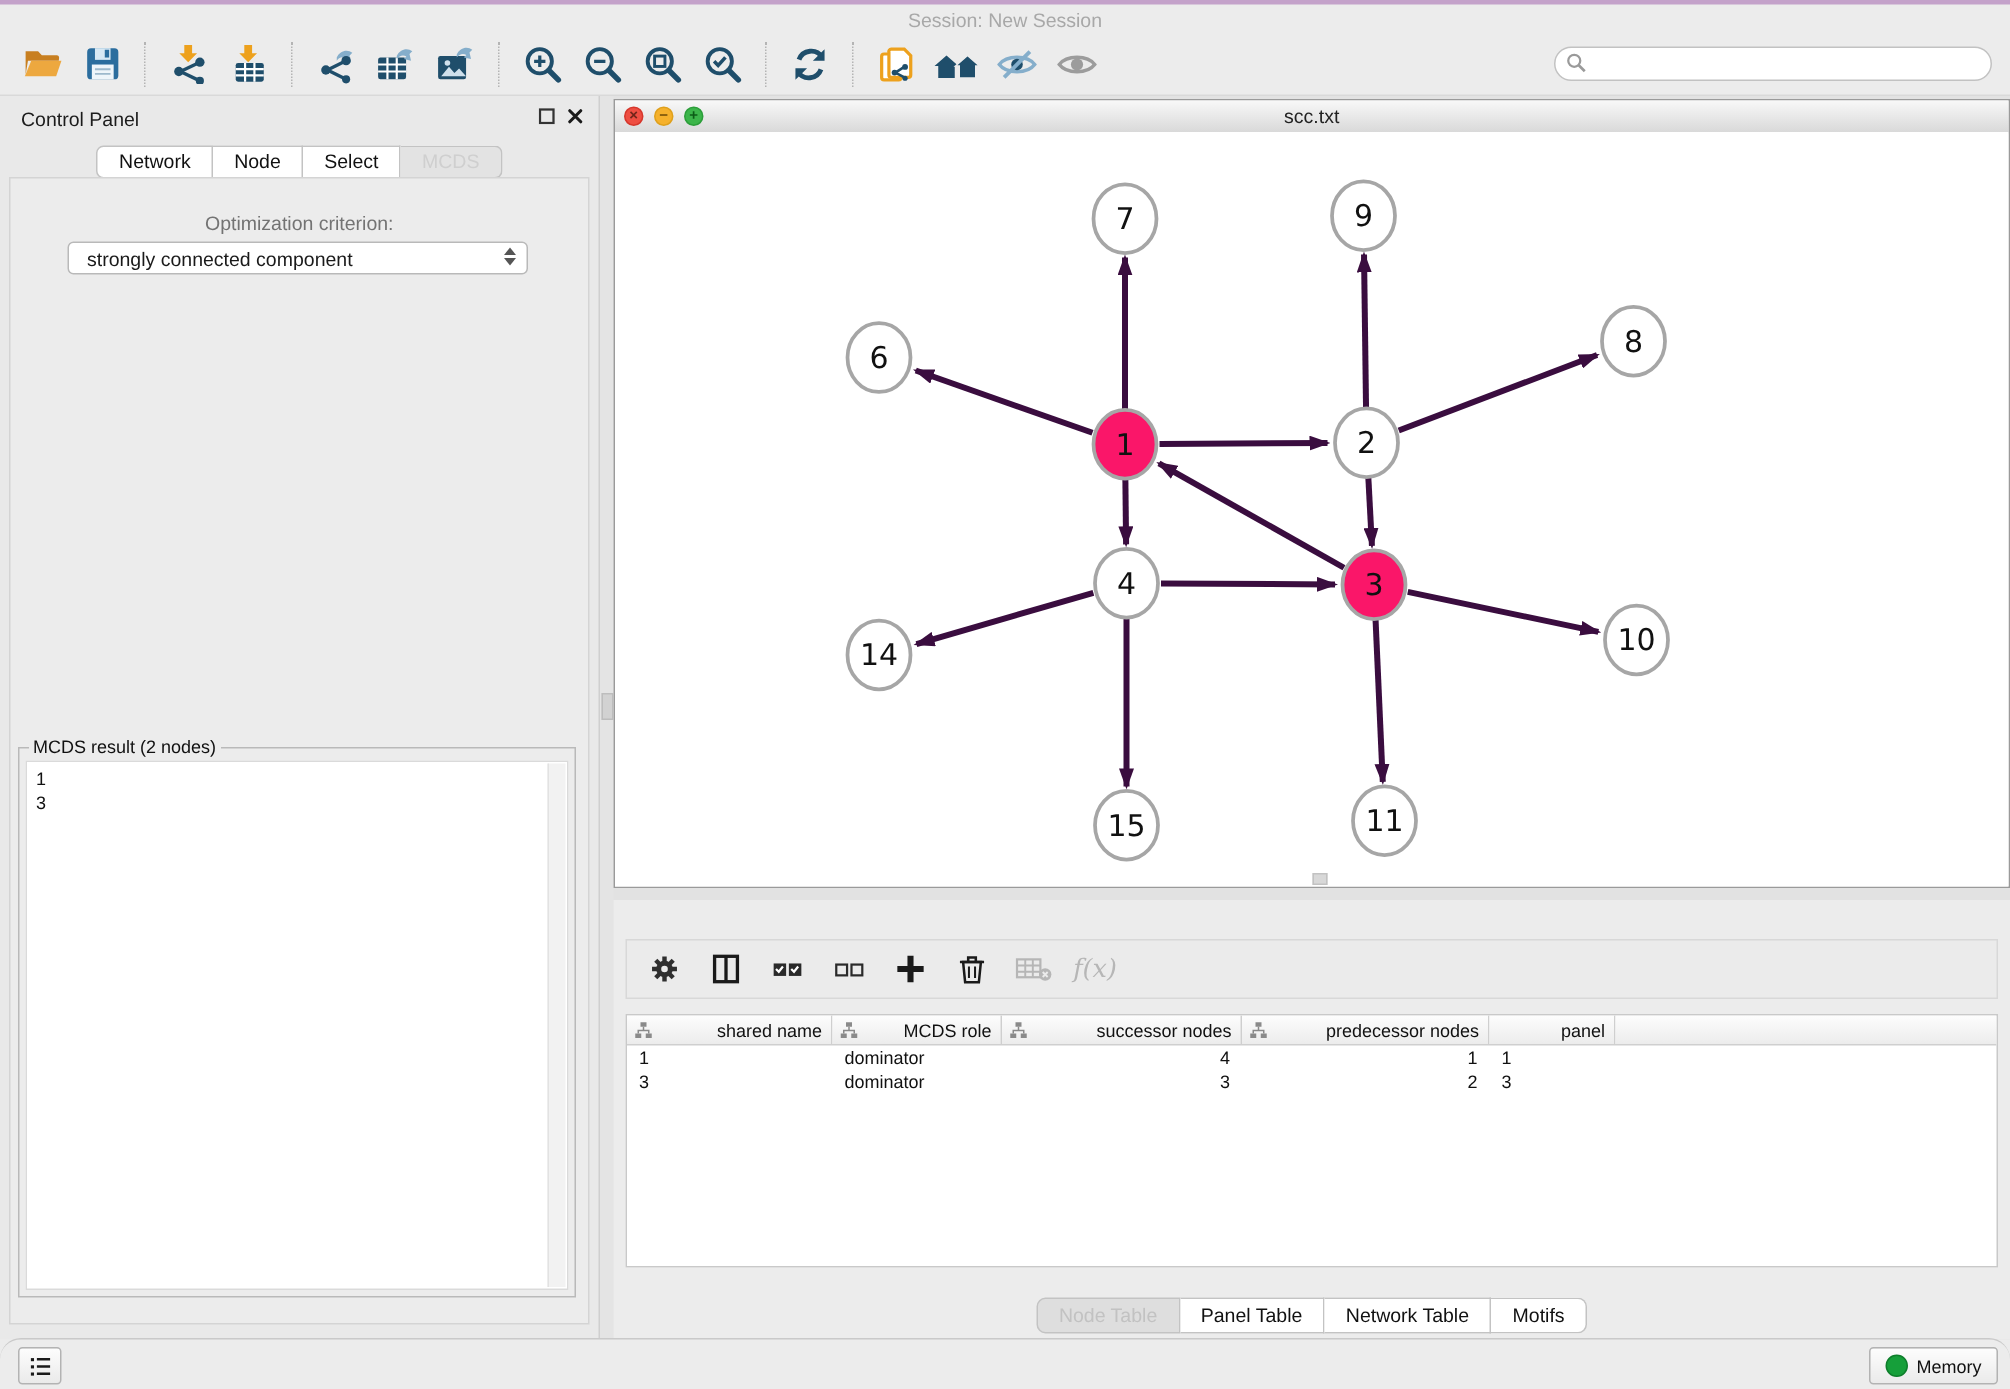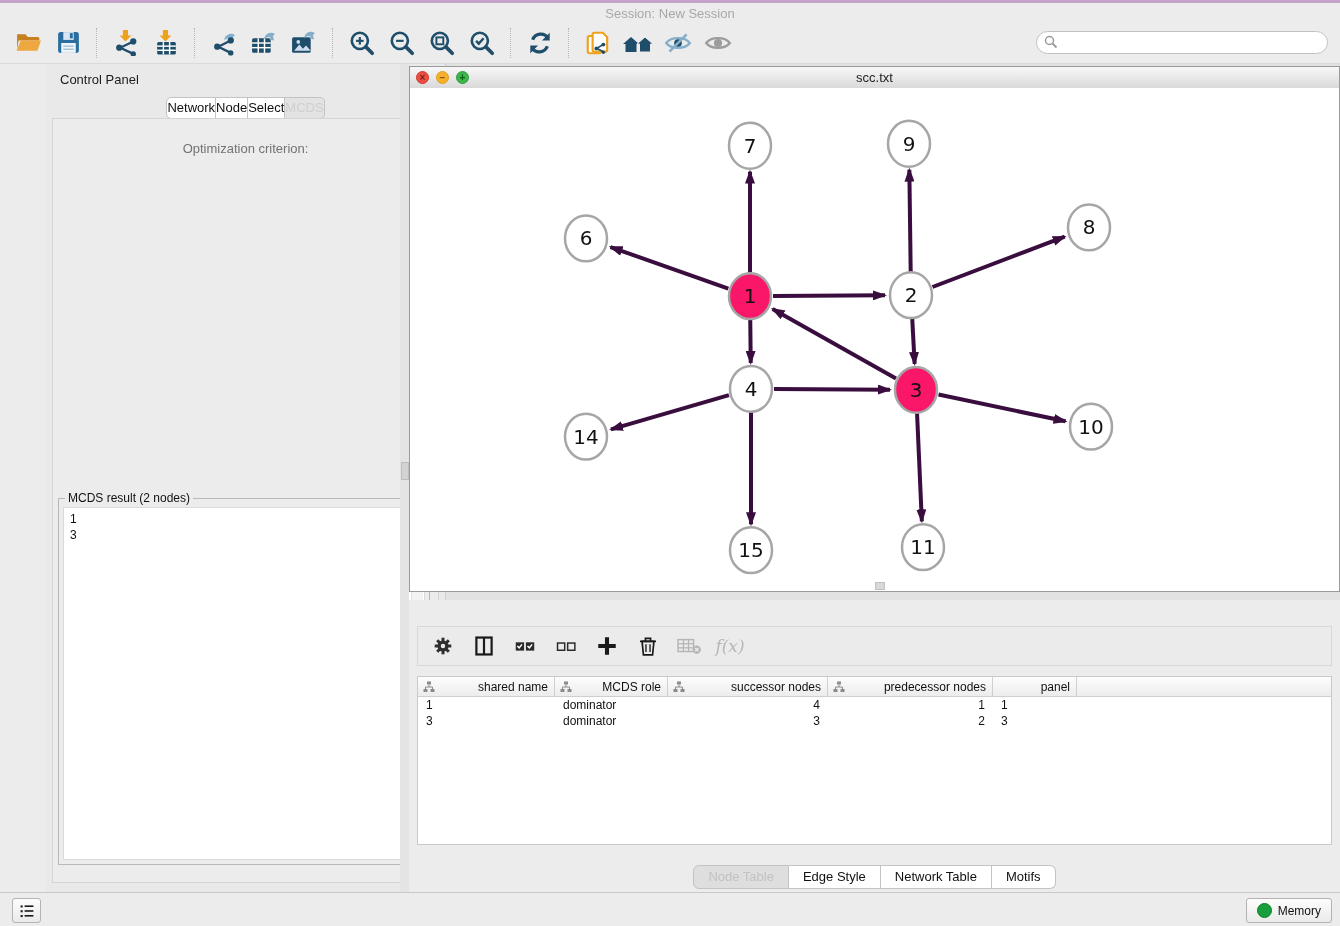--- a/index.html
+++ b/index.html
@@ -21,26 +21,26 @@
   .searchwrap{position:absolute;right:12px;top:9px;width:292px;height:23px;}
   .search{width:100%;height:100%;box-sizing:border-box;border:1px solid #c2c2c2;border-radius:12px;
           background:#fff;padding:0 8px 0 26px;font-size:12px;font-family:"Liberation Sans",sans-serif;outline:none;}
   .searchicon{position:absolute;left:8px;top:4px;}
 
   
   .main-bg{position:absolute;left:400px;top:64px;right:0;bottom:33px;background:#e2e2e2;}
 
   
   .control-panel{position:absolute;left:0;top:64px;width:400px;bottom:33px;background:#e9e9e9;
-                 border-right:1px solid #cfcfcf;box-sizing:border-box;margin-left:46px;}
+                 border-right:1px solid #cfcfcf;box-sizing:border-box;}
   .panel-header{position:relative;height:30px;}
   .panel-title{position:absolute;left:14px;top:8px;font-size:13px;color:#1c1c1c;}
   .ph-btns{position:absolute;right:10px;top:8px;display:flex;gap:8px;align-items:center;}
   .cp-tabs{position:absolute;left:0;right:0;top:33px;display:flex;justify-content:center;}
-  .cp-tab{height:20px;line-height:20px;padding:0 0;font-size:13px;background:#fff;
+  .cp-tab{height:20px;line-height:20px;padding:0 14px;font-size:13px;background:#fff;
           border:1px solid #c3c3c3;border-left:none;color:#111;}
   .cp-tab:first-child{border-left:1px solid #c3c3c3;border-radius:5px 0 0 5px;}
   .cp-tab:last-child{border-radius:0 5px 5px 0;}
   .cp-tab-active{background:#e3e3e3;color:#cfcfcf;}
   .cp-content{position:absolute;left:6px;right:6px;top:54px;bottom:10px;background:#ececec;
               border:1px solid #d4d4d4;}
   .opt-label{position:absolute;top:22px;left:0;right:0;text-align:center;font-size:13px;color:#737373;}
   .criterion{position:absolute;left:38px;right:40px;top:42px;height:22px;background:#fff;
              border:1px solid #b9b9b9;border-radius:4px;font-size:13px;display:flex;align-items:center;
              padding:0 22px 0 12px;box-sizing:border-box;}
@@ -92,21 +92,21 @@
   .t-row{display:flex;height:16px;align-items:center;}
   .td{box-sizing:border-box;padding:0 8px;font-size:12px;color:#111;overflow:hidden;}
   .tp-tabs{position:absolute;left:0;right:0;top:265px;display:flex;justify-content:center;}
   .tp-tab{height:22px;line-height:22px;padding:0 14px;font-size:13px;background:#fff;
           border:1px solid #c3c3c3;border-left:none;color:#111;}
   .tp-tab:first-child{border-left:1px solid #c3c3c3;border-radius:6px 0 0 6px;}
   .tp-tab:last-child{border-radius:0 6px 6px 0;}
   .tp-tab-active{background:#dedede;color:#c2c2c2;}
 
   
-  .statusbar{position:absolute;left:0;right:0;bottom:0;height:33px;background:#ececec;border-top:1px solid #c9c9c9;}
+  .statusbar{position:absolute;left:0;right:0;bottom:0;height:33px;background:#ececec;border-top:1px solid #c9c9c9;border-radius:14px;}
   .list-btn{position:absolute;left:12px;top:5px;width:27px;height:23px;background:linear-gradient(#fdfdfd,#eaeaea);
             border:1px solid #b3b3b3;border-radius:3px;display:flex;align-items:center;justify-content:center;}
   .mem-btn{position:absolute;right:8px;top:5px;height:23px;background:linear-gradient(#fdfdfd,#eaeaea);
            border:1px solid #b3b3b3;border-radius:3px;display:flex;align-items:center;gap:6px;padding:0 10px;font-size:12px;color:#111;}
   .mem-dot{width:13px;height:13px;border-radius:50%;background:#169f3a;border:1px solid #0e7e2b;}
 </style>
 </head>
 <body>
 
 <div class="titlebar">
@@ -326,20 +326,27 @@
     </div>
   </div>
   <div class="cp-tabs">
       <div class="cp-tab">Network</div>
       <div class="cp-tab">Node</div>
       <div class="cp-tab">Select</div>
       <div class="cp-tab cp-tab-active">MCDS</div>
     </div>
   <div class="cp-content">
     <div class="opt-label">Optimization criterion:</div>
+    <div class="criterion">
+      <span>strongly connected component</span>
+      <span class="stepper">
+          <span class="up"></span>
+          <span class="dn"></span>
+        </span>
+    </div>
     <fieldset class="mcds">
       <legend>MCDS result (2 nodes)</legend>
       <div class="result-area">
         <div class="result-text">1
 3</div>
         <div class="result-scroll"></div>
       </div>
     </fieldset>
   </div>
 </div>
@@ -542,21 +549,21 @@
           <div class="td" style="width: 137px; text-align: left;">3</div>
           <div class="td" style="width: 113px; text-align: left;">dominator</div>
           <div class="td" style="width: 160px; text-align: right;">3</div>
           <div class="td" style="width: 165px; text-align: right;">2</div>
           <div class="td" style="width: 84px; text-align: left;">3</div>
         </div>
       </div>
   </div>
   <div class="tp-tabs">
       <div class="tp-tab tp-tab-active">Node Table</div>
-      <div class="tp-tab">Edge Style</div>
+      <div class="tp-tab">Panel Table</div>
       <div class="tp-tab">Network Table</div>
       <div class="tp-tab">Motifs</div>
     </div>
 </div>
 
 <div class="statusbar">
   <div class="list-btn">
     <span>
       <svg width="18" height="16" viewBox="0 0 22 20">
           <g stroke="#1a1a1a" stroke-width="2">

